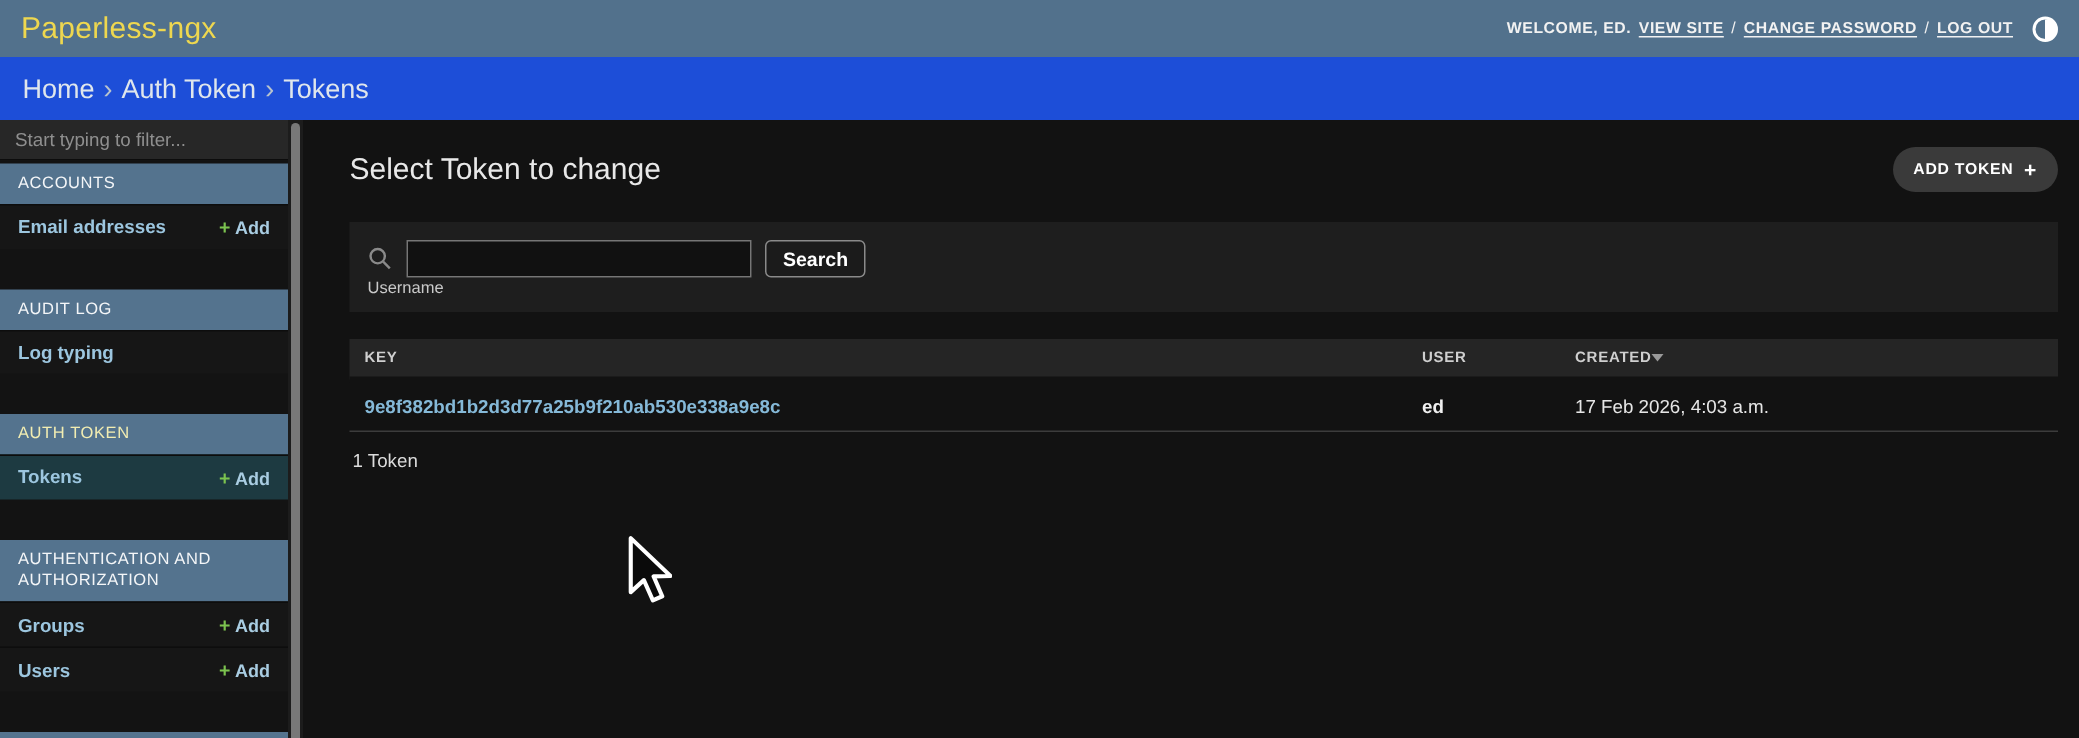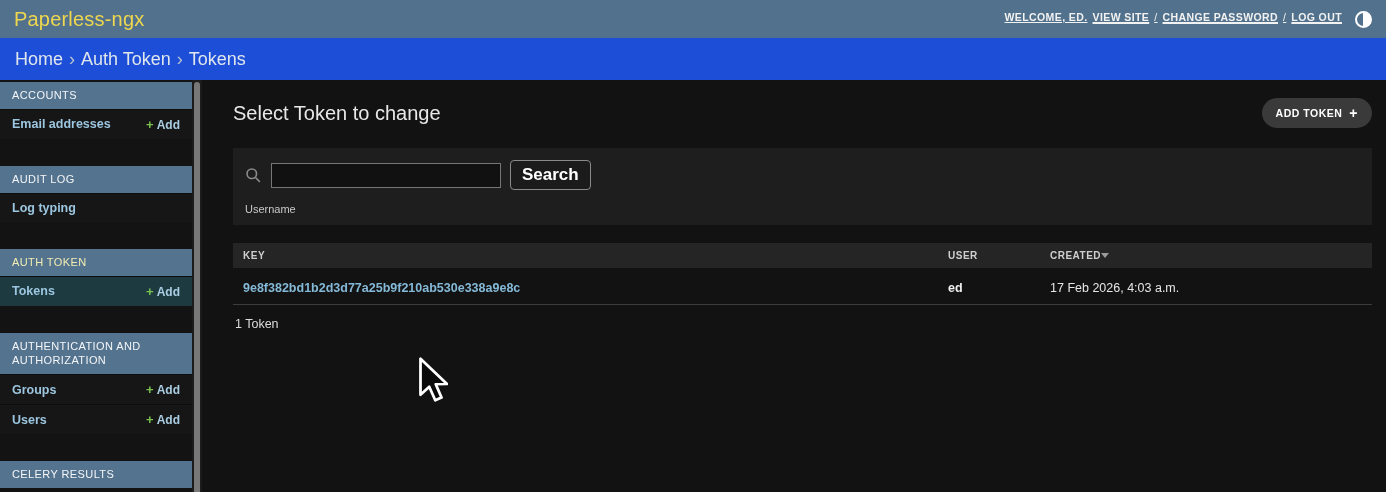--- a/index.html
+++ b/index.html
@@ -4,21 +4,21 @@
 <style>
   * { margin:0; padding:0; box-sizing:border-box; }
   html,body { width:1386px; height:492px; overflow:hidden; background:#121212;
               font-family:"Liberation Sans", sans-serif; }
   #app { width:1386px; height:492px; position:relative; background:#121212; }
 
   
   #topbar { height:38px; background:#52718c; display:flex; align-items:center;
             justify-content:space-between; padding:0 14px; }
   .brand { color:#eed74f; font-size:20px; font-weight:400; text-decoration:none; letter-spacing:.2px; }
-  .usertools { color:#f2f2f2; font-size:10.5px; letter-spacing:.4px; display:flex; align-items:flex-start; gap:5px; font-weight:bold;text-decoration:underline; }
+  .usertools { color:#f2f2f2; font-size:10.5px; letter-spacing:.4px; display:flex; align-items:center; gap:5px; font-weight:bold; }
   .usertools a { color:#f2f2f2; text-decoration:underline; text-underline-offset:2px; }
   .usertools .sep { font-weight:normal; }
   .theme-toggle { width:17px; height:17px; border:2px solid #fff; border-radius:50%;
                   margin-left:8px; display:inline-block;
                   background:linear-gradient(90deg, rgba(255,255,255,0) 0 50%, #fff 50% 100%); }
 
   
   #breadcrumbs { height:42px; background:#1d4ed8; display:flex; align-items:center;
                  padding:0 15px; font-size:18px; color:#dfe6ec; gap:6px; }
   #breadcrumbs a { color:#dfe6ec; text-decoration:none; }
@@ -58,23 +58,23 @@
                     padding:9px 14px; display:flex; align-items:center; gap:7px; cursor:pointer;
                     font-family:"Liberation Sans", sans-serif; }
   .add-object-btn .plus-glyph { font-size:14px; font-weight:bold; line-height:10px; }
 
   
   #search-module { background:#1e1e1e; margin-top:20px; padding:12px 12px 10px 12px; }
   #search-bar { display:flex; align-items:center; gap:9px; }
   #search-input { width:230px; height:25px; background:#111; border:1px solid #767676;
                   color:#ddd; font-size:12.5px; padding:0 6px; font-family:"Liberation Sans", sans-serif; }
   #search-btn { background:#1b1b1b; border:1px solid #8a8a8a; border-radius:4px; color:#fff;
-                font-size:17px; font-weight:bold; padding:4px 11px; cursor:pointer;
+                font-size:13px; font-weight:bold; padding:4px 11px; cursor:pointer;
                 font-family:"Liberation Sans", sans-serif; }
-  #search-help { color:#c9c9c9; font-size:11px; margin-top:13px; }
+  #search-help { color:#c9c9c9; font-size:11px; margin-top:1px; }
 
   
   #result-table { width:100%; border-collapse:collapse; margin-top:18px; table-layout:fixed; }
   #result-table thead th { background:#252525; color:#cfcfcf; font-size:10px; font-weight:bold;
                            letter-spacing:.5px; text-align:left; padding:7px 10px;
                            border-bottom:4px solid #121212; cursor:pointer; }
   #result-table thead th.col-key { width:auto; }
   #result-table thead th.col-user { width:102px; }
   #result-table thead th.col-created { width:332px; }
   .th-flex { display:flex; align-items:center; }
@@ -112,20 +112,21 @@
     <span class="crumb-sep">›</span>
     <a href="#">Auth Token</a>
     <span class="crumb-sep">›</span>
     <span>Tokens</span>
   </div>
 
   <div id="content-row">
 
     <aside id="sidebar">
       <div id="sidebar-inner">
+        <input id="side-filter" type="text" placeholder="Start typing to filter..." style="">
 
         <div class="side-section">
           <div class="side-head">ACCOUNTS</div>
           <div class="side-row">
             <a href="#" class="side-link">Email addresses</a>
             <a href="#" class="side-add"><span class="plus">+</span><span>Add</span></a>
           </div>
         </div>
 
         <div class="side-section">

